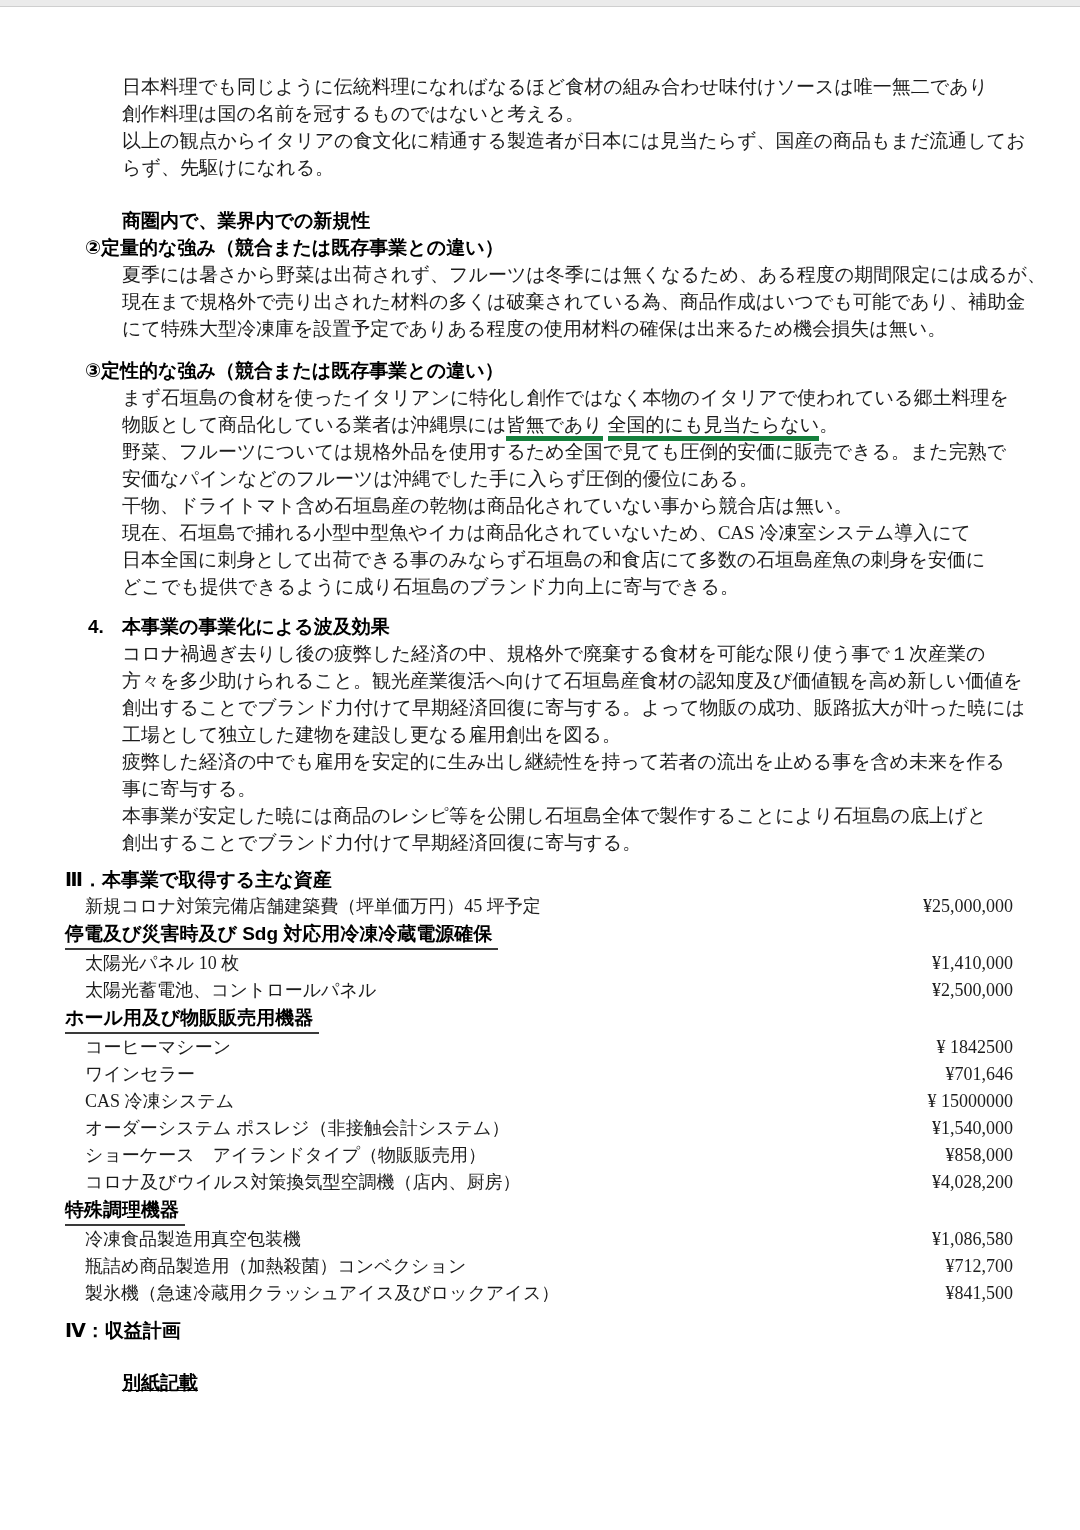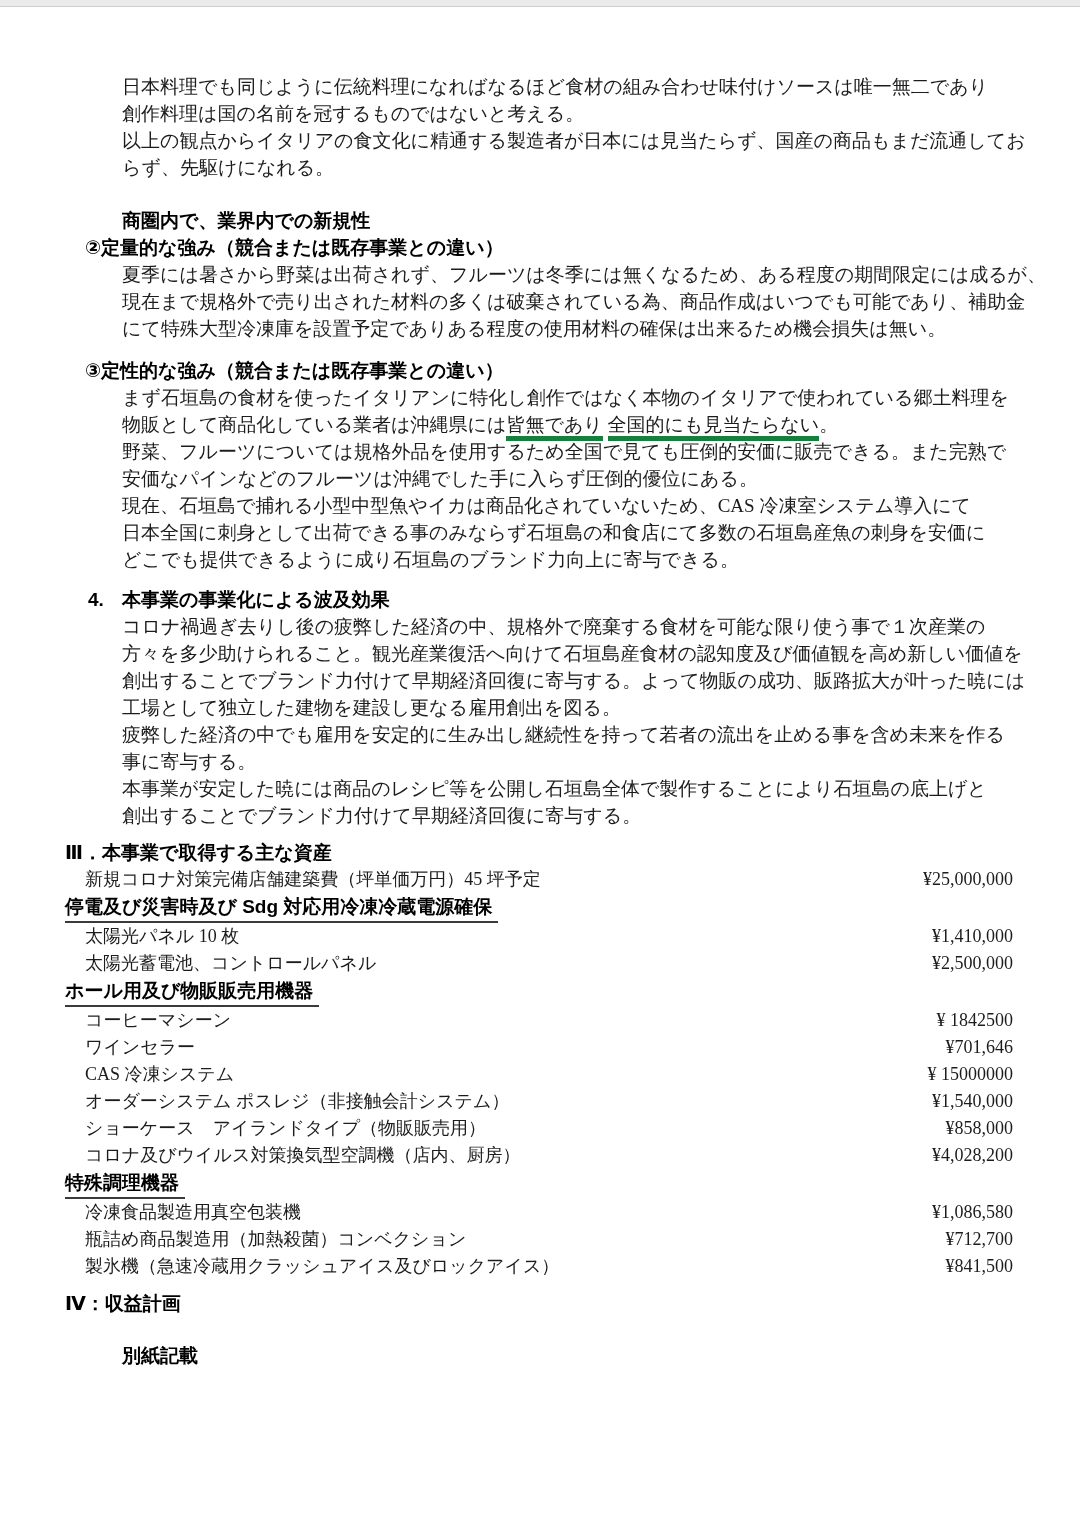--- a/index.html
+++ b/index.html
@@ -29,21 +29,21 @@
   .h4-title{margin-left:11px;}
   .asset-row{display:flex;justify-content:space-between;font-size:18px;line-height:27px;}
   .asset-row .label{white-space:nowrap;}
   .asset-row .value{white-space:nowrap;text-align:right;}
   .group-heading{font-size:19px;line-height:27px;}
   .group-heading span{
     display:inline-block;border-bottom:2px solid #3a3a3a;
     padding:0 6px 1px 0;
   }
   .u-phrase{border-bottom:5px solid #15803d;padding-bottom:1px;}
-  .note-line{margin-top:25px;}
+  .note-line{margin-top:25px;text-decoration:underline;}
 </style>
 </head>
 <body>
 
 <div class="page">
   <div class="page-top-edge"></div>
   <div class="content">
 
     <div>
       <div class="line indent-body">日本料理でも同じように伝統料理になればなるほど食材の組み合わせ味付けソースは唯一無二であり</div>
@@ -61,20 +61,21 @@
     </div>
 
     <div class="sec3">
       <div class="sec-heading gothic indent-num">③定性的な強み（競合または既存事業との違い）</div>
       <div class="line indent-body">まず石垣島の食材を使ったイタリアンに特化し創作ではなく本物のイタリアで使われている郷土料理を</div>
       <div class="line indent-body">
         <span>物販として商品化している業者は沖縄県には</span><span class="u-phrase">皆無であり</span><span> </span><span class="u-phrase">全国的にも見当たらない</span><span>。</span>
       </div>
       <div class="line indent-body">野菜、フルーツについては規格外品を使用するため全国で見ても圧倒的安価に販売できる。また完熟で</div>
       <div class="line indent-body">安価なパインなどのフルーツは沖縄でした手に入らず圧倒的優位にある。</div>
+      <div class="line indent-body">干物、ドライトマト含め石垣島産の乾物は商品化されていない事から競合店は無い。</div>
       <div class="line indent-body">現在、石垣島で捕れる小型中型魚やイカは商品化されていないため、CAS 冷凍室システム導入にて</div>
       <div class="line indent-body">日本全国に刺身として出荷できる事のみならず石垣島の和食店にて多数の石垣島産魚の刺身を安価に</div>
       <div class="line indent-body">どこでも提供できるように成り石垣島のブランド力向上に寄与できる。</div>
     </div>
 
     <div class="sec4">
       <div class="sec-heading gothic indent-4">
         <span class="h4-number">4.</span><span class="h4-title">本事業の事業化による波及効果</span>
       </div>
       <div class="line indent-body">コロナ禍過ぎ去りし後の疲弊した経済の中、規格外で廃棄する食材を可能な限り使う事で１次産業の</div>

